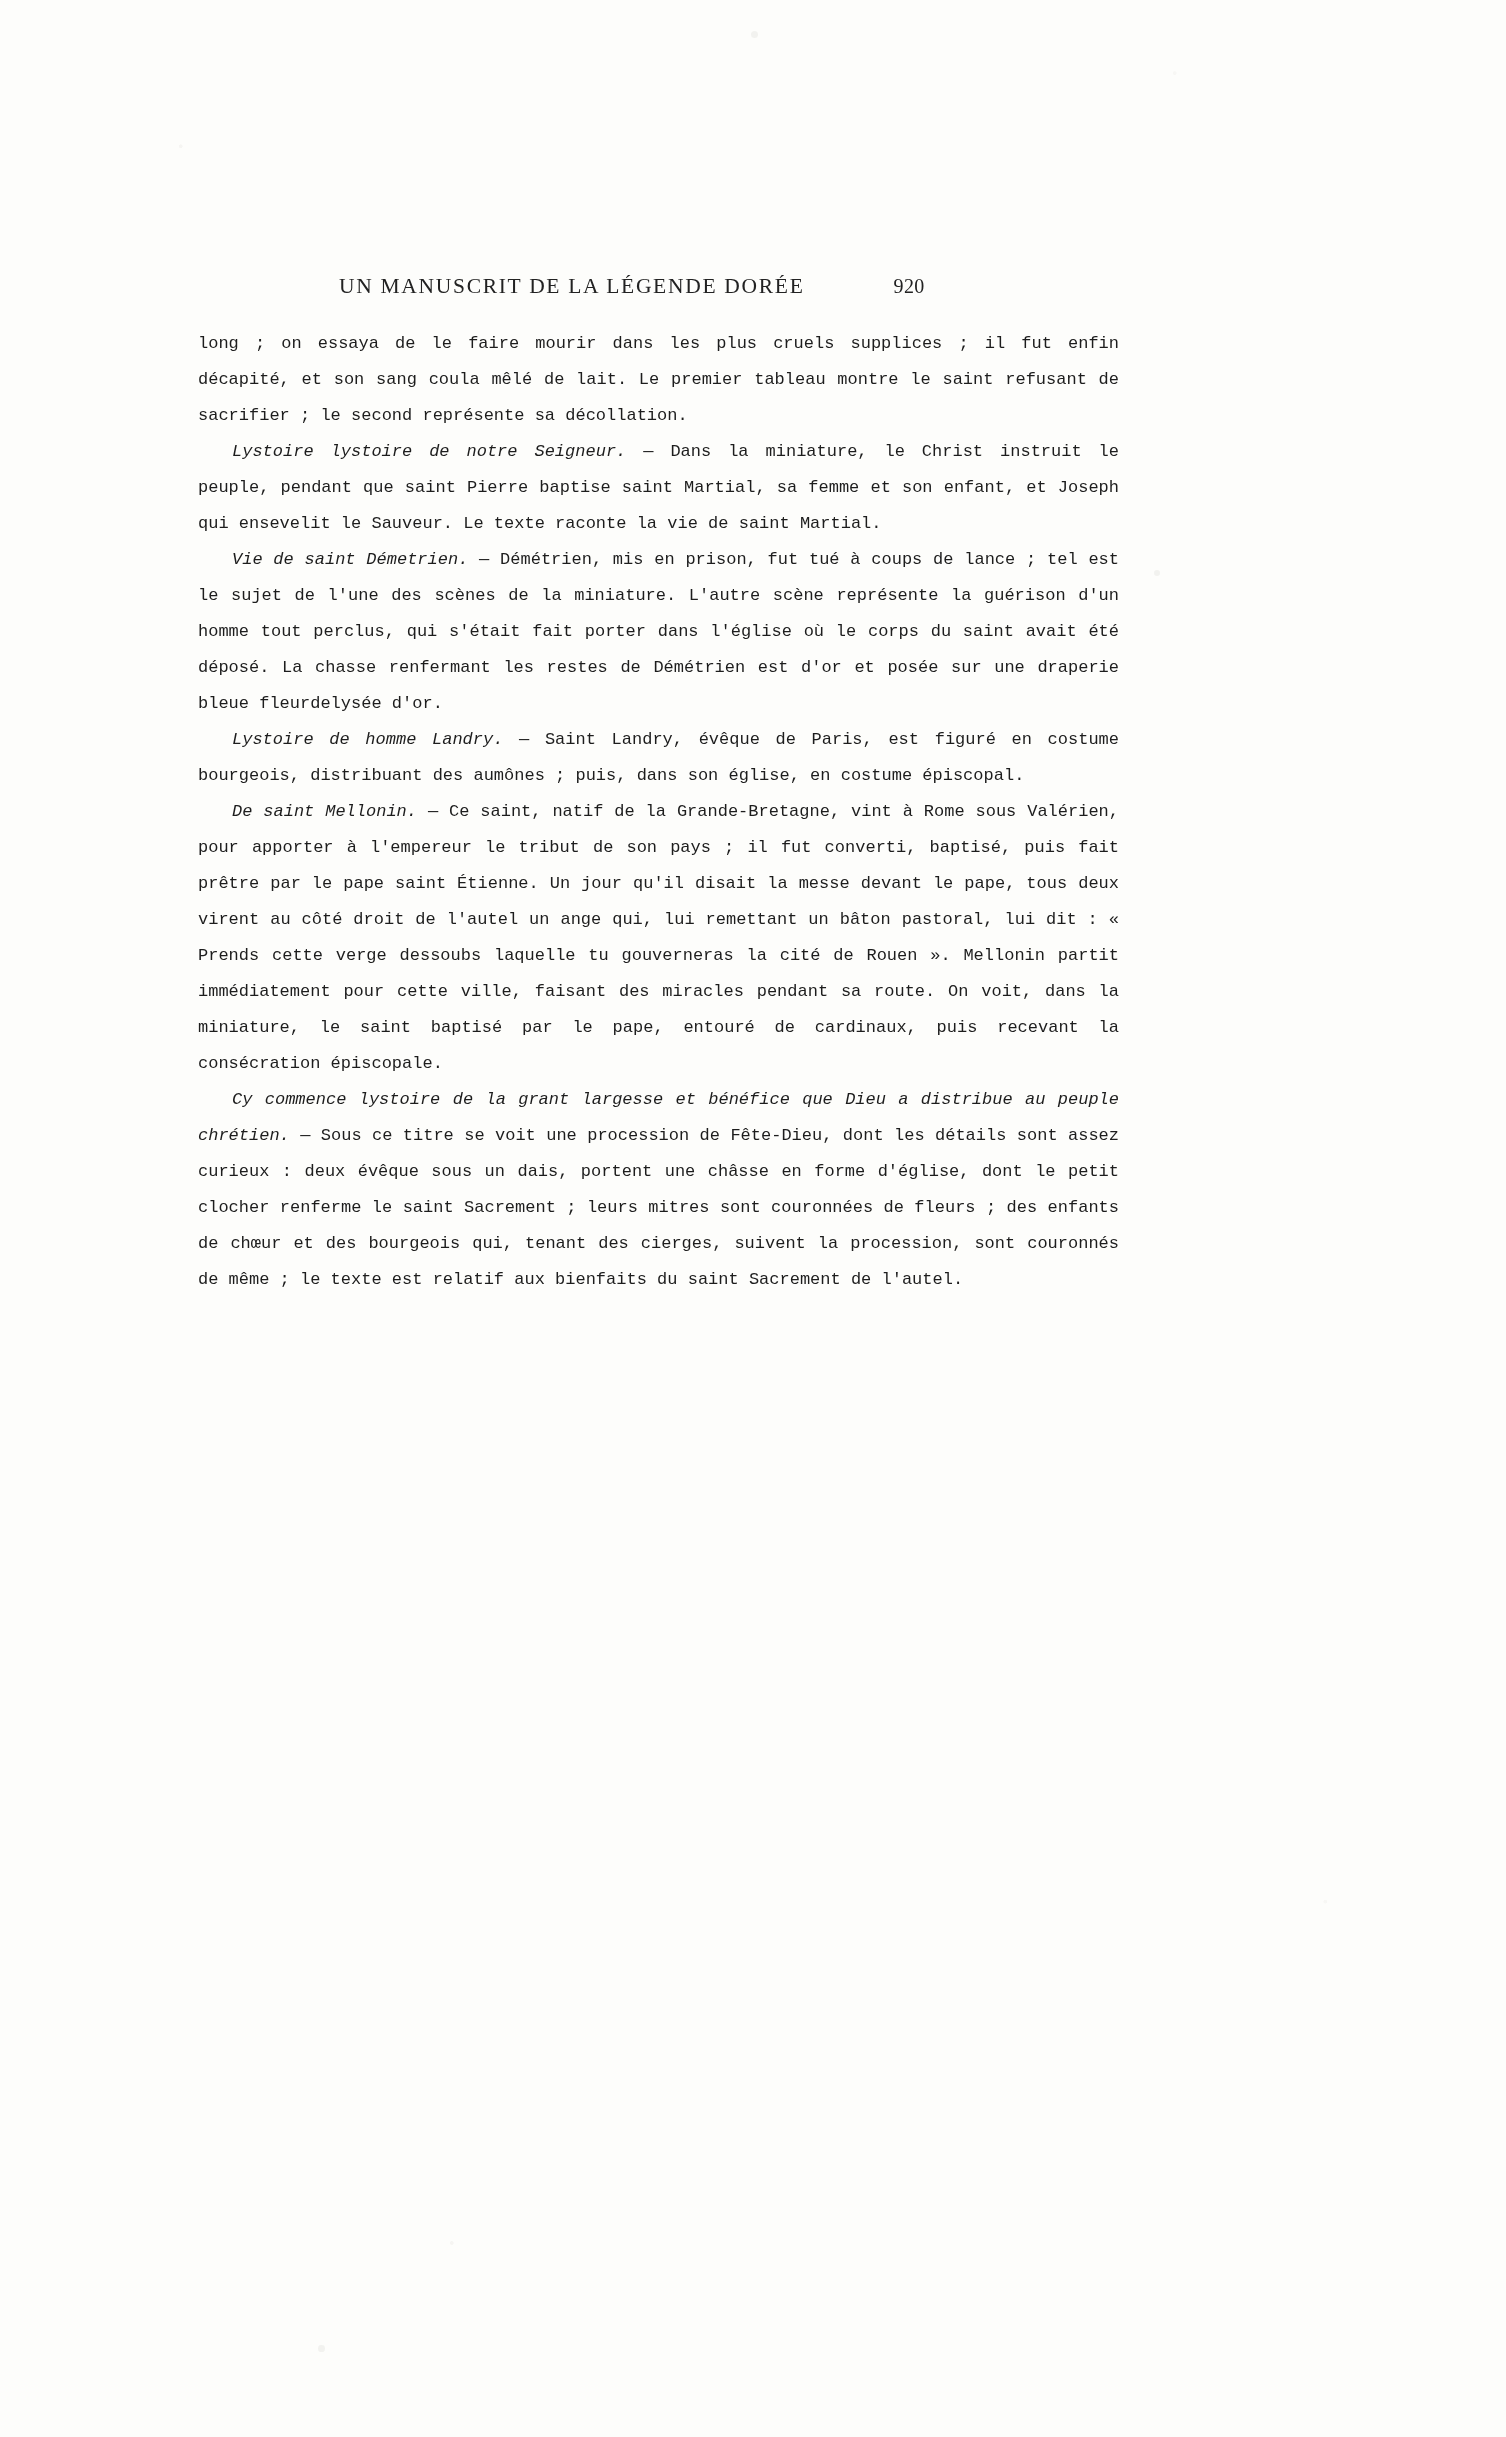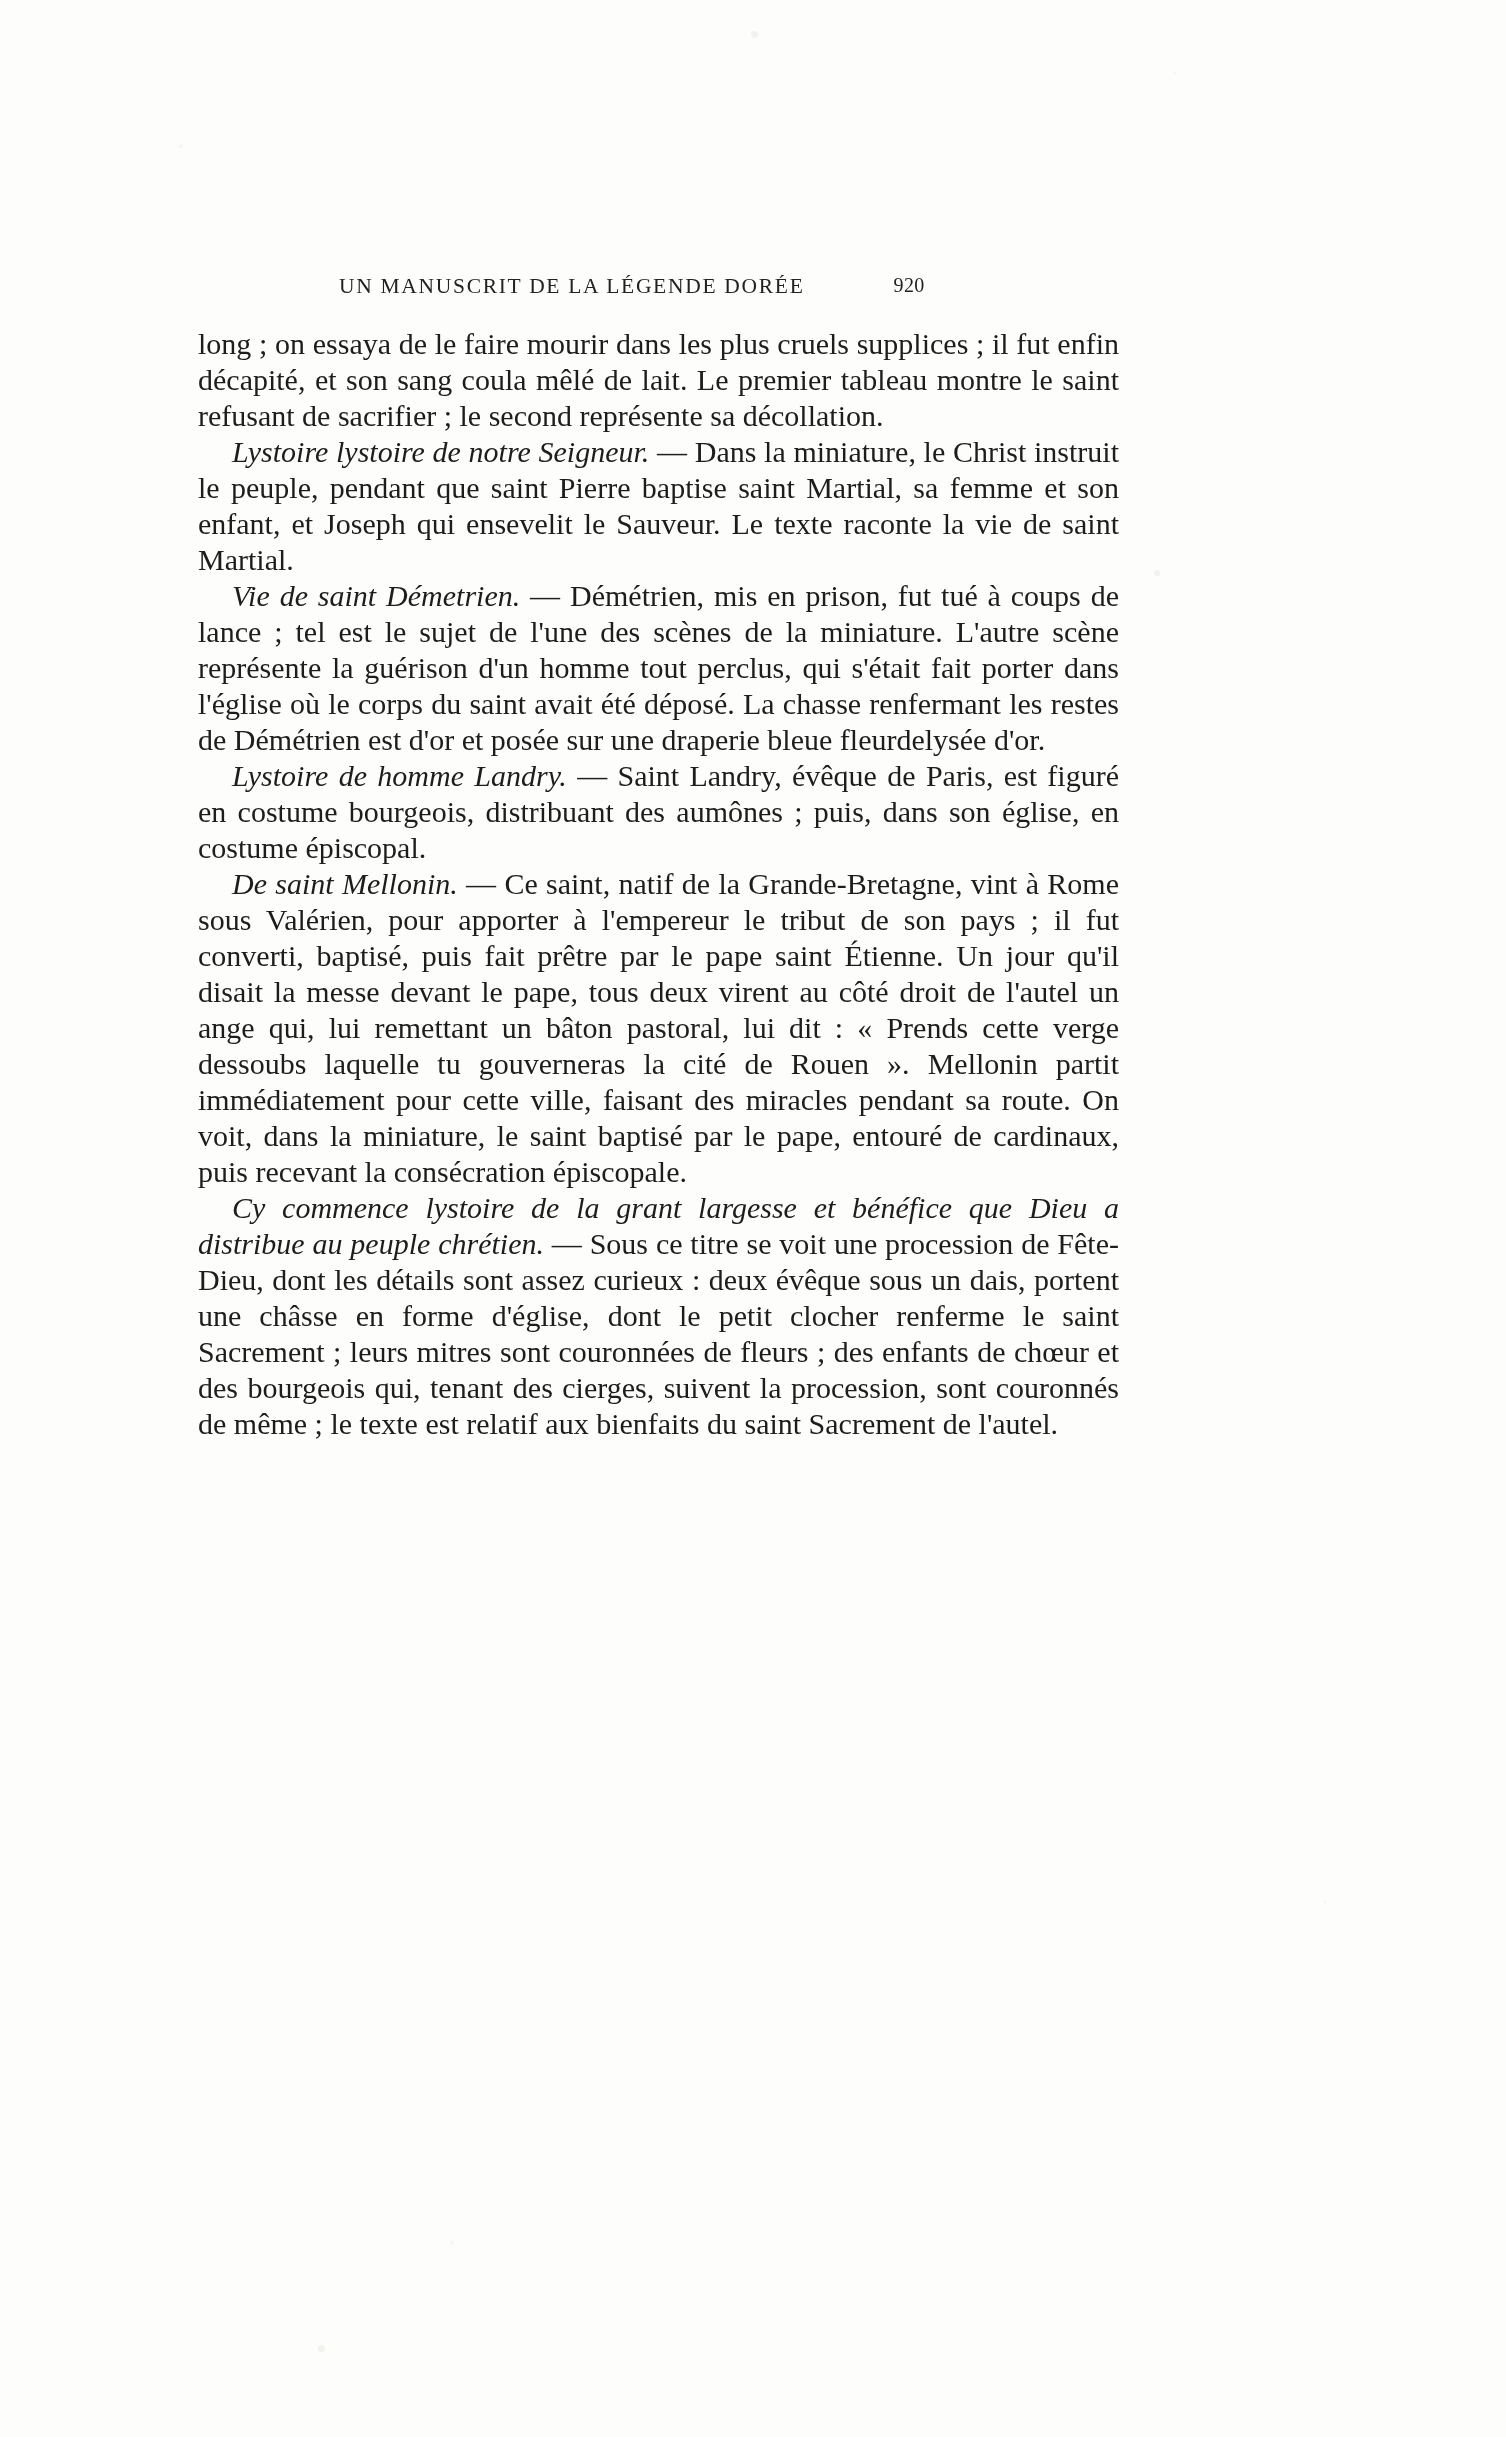--- a/index.html
+++ b/index.html
@@ -35,45 +35,46 @@
       radial-gradient(circle at 52% 45%, rgba(180,175,165,0.05) 0 1.5px, transparent 2.2px);
   }
   .content {
     position: absolute;
     left: 198px;
     top: 274px;
     width: 921px;
   }
   .header-line {
     display: flex;
-    align-items: flex-start;
+    align-items: center;
     justify-content: flex-start;
     margin-bottom: 27px;
     padding-left: 141px;
   }
   .running-head {
     font-size: 21.5px;
     letter-spacing: 1.7px;
     color: #222;
     white-space: nowrap;
   }
   .page-number {
     font-size: 20px;
     color: #222;
     margin-left: 89px;
     letter-spacing: 0.4px;
   }
   .body-text p {
     margin: 0;
-    font-size: 30px;
+    font-size: 17px;
     line-height: 36px;
     text-align: justify;
     text-justify: inter-word;
     color: #1d1d1d;
     hyphens: manual;
+    font-family: Liberation Mono, monospace;
   }
   .body-text p.indent {
     text-indent: 34px;
   }
   .body-text p.cont {
     text-indent: 0;
   }
   .it {
     font-style: italic;
   }

